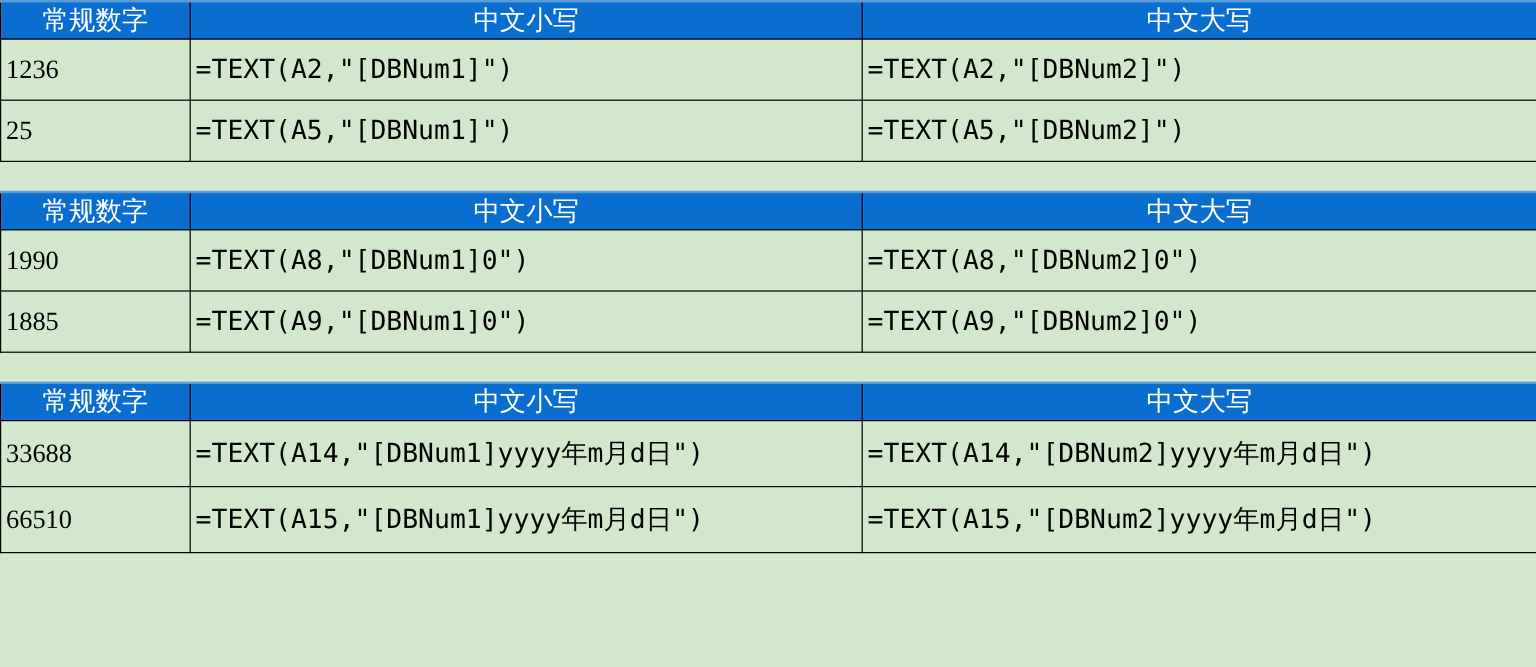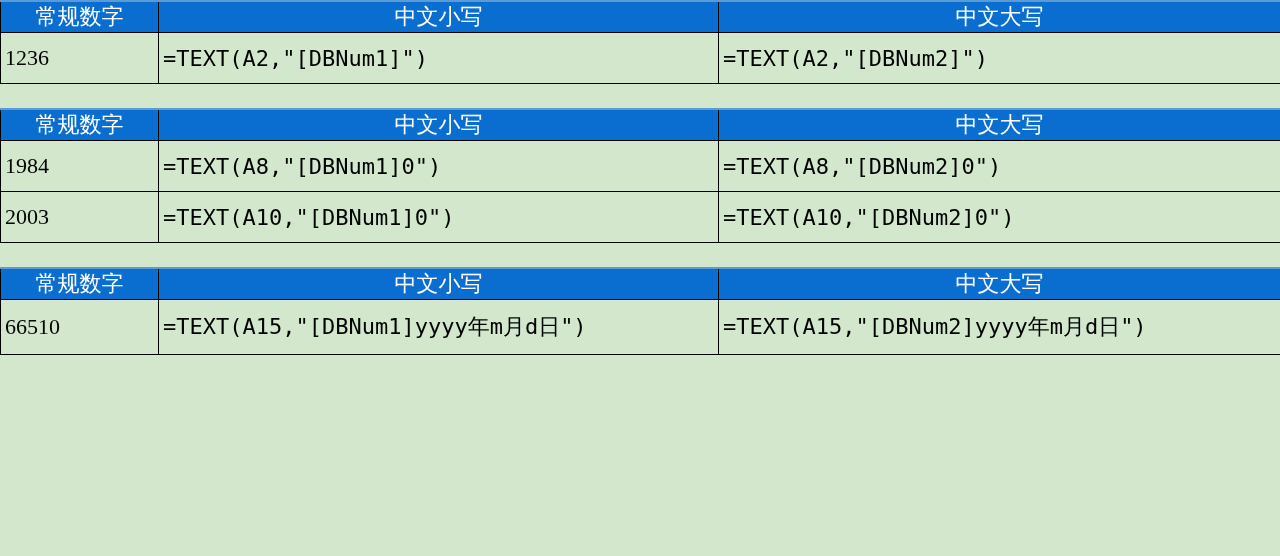--- a/index.html
+++ b/index.html
@@ -63,49 +63,59 @@
       <tr>
     <th class="top-border">常规数字</th>
     <th class="top-border">中文小写</th>
     <th class="top-border">中文大写</th>
   </tr>
   <tr>
     <td class="num">1236</td>
     <td class="formula">=TEXT(A2,"[DBNum1]")</td>
     <td class="formula">=TEXT(A2,"[DBNum2]")</td>
   </tr>
-
-  <tr class="spacer">
-        <td colspan="3"></td>
-      </tr>
-
   <tr>
-    <th>常规数字</th>
-    <th>中文小写</th>
-    <th>中文大写</th>
-  </tr>
-  <tr>
-    <td class="num">1984</td>
-    <td class="formula">=TEXT(A8,"[DBNum1]0")</td>
-    <td class="formula">=TEXT(A8,"[DBNum2]0")</td>
-  </tr>
-  <tr>
-    <td class="num">2003</td>
-    <td class="formula">=TEXT(A10,"[DBNum1]0")</td>
-    <td class="formula">=TEXT(A10,"[DBNum2]0")</td>
+    <td class="num">25</td>
+    <td class="formula">=TEXT(A5,"[DBNum1]")</td>
+    <td class="formula">=TEXT(A5,"[DBNum2]")</td>
   </tr>
 
   <tr class="spacer">
         <td colspan="3"></td>
       </tr>
 
   <tr>
     <th>常规数字</th>
     <th>中文小写</th>
     <th>中文大写</th>
   </tr>
   <tr>
+    <td class="num">1990</td>
+    <td class="formula">=TEXT(A8,"[DBNum1]0")</td>
+    <td class="formula">=TEXT(A8,"[DBNum2]0")</td>
+  </tr>
+  <tr>
+    <td class="num">1885</td>
+    <td class="formula">=TEXT(A9,"[DBNum1]0")</td>
+    <td class="formula">=TEXT(A9,"[DBNum2]0")</td>
+  </tr>
+
+  <tr class="spacer">
+        <td colspan="3"></td>
+      </tr>
+
+  <tr>
+    <th>常规数字</th>
+    <th>中文小写</th>
+    <th>中文大写</th>
+  </tr>
+  <tr>
+    <td class="num">33688</td>
+    <td class="formula">=TEXT(A14,"[DBNum1]yyyy年m月d日")</td>
+    <td class="formula">=TEXT(A14,"[DBNum2]yyyy年m月d日")</td>
+  </tr>
+  <tr>
     <td class="num">66510</td>
     <td class="formula">=TEXT(A15,"[DBNum1]yyyy年m月d日")</td>
     <td class="formula">=TEXT(A15,"[DBNum2]yyyy年m月d日")</td>
   </tr>
 </tbody>
   </table>
 
 </body></html>

